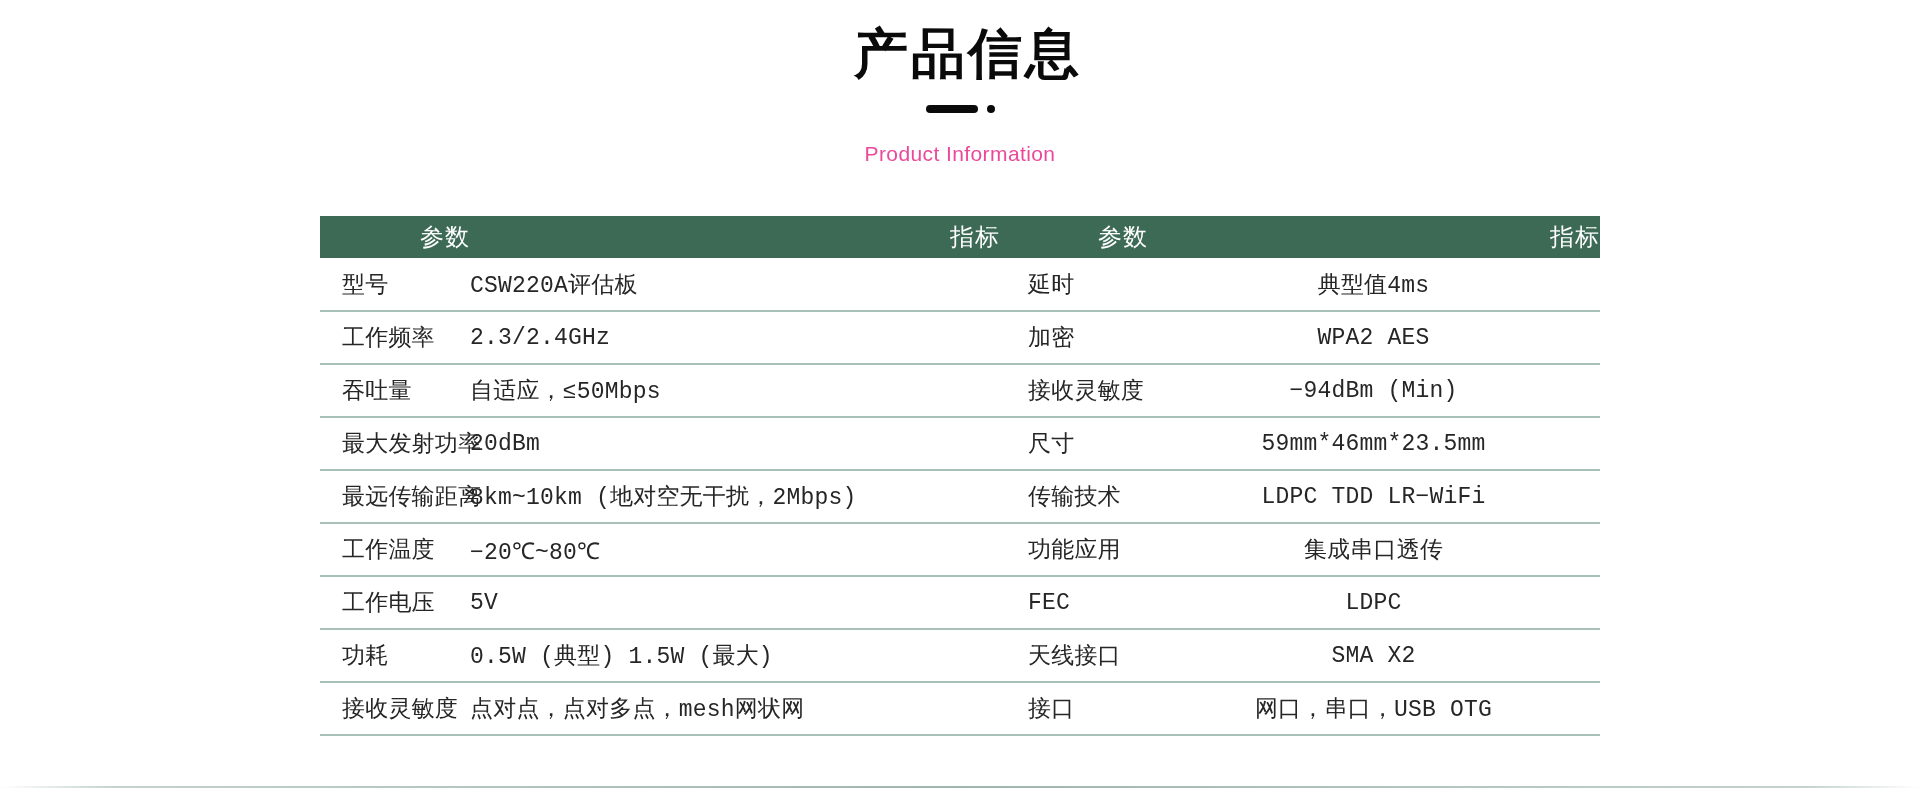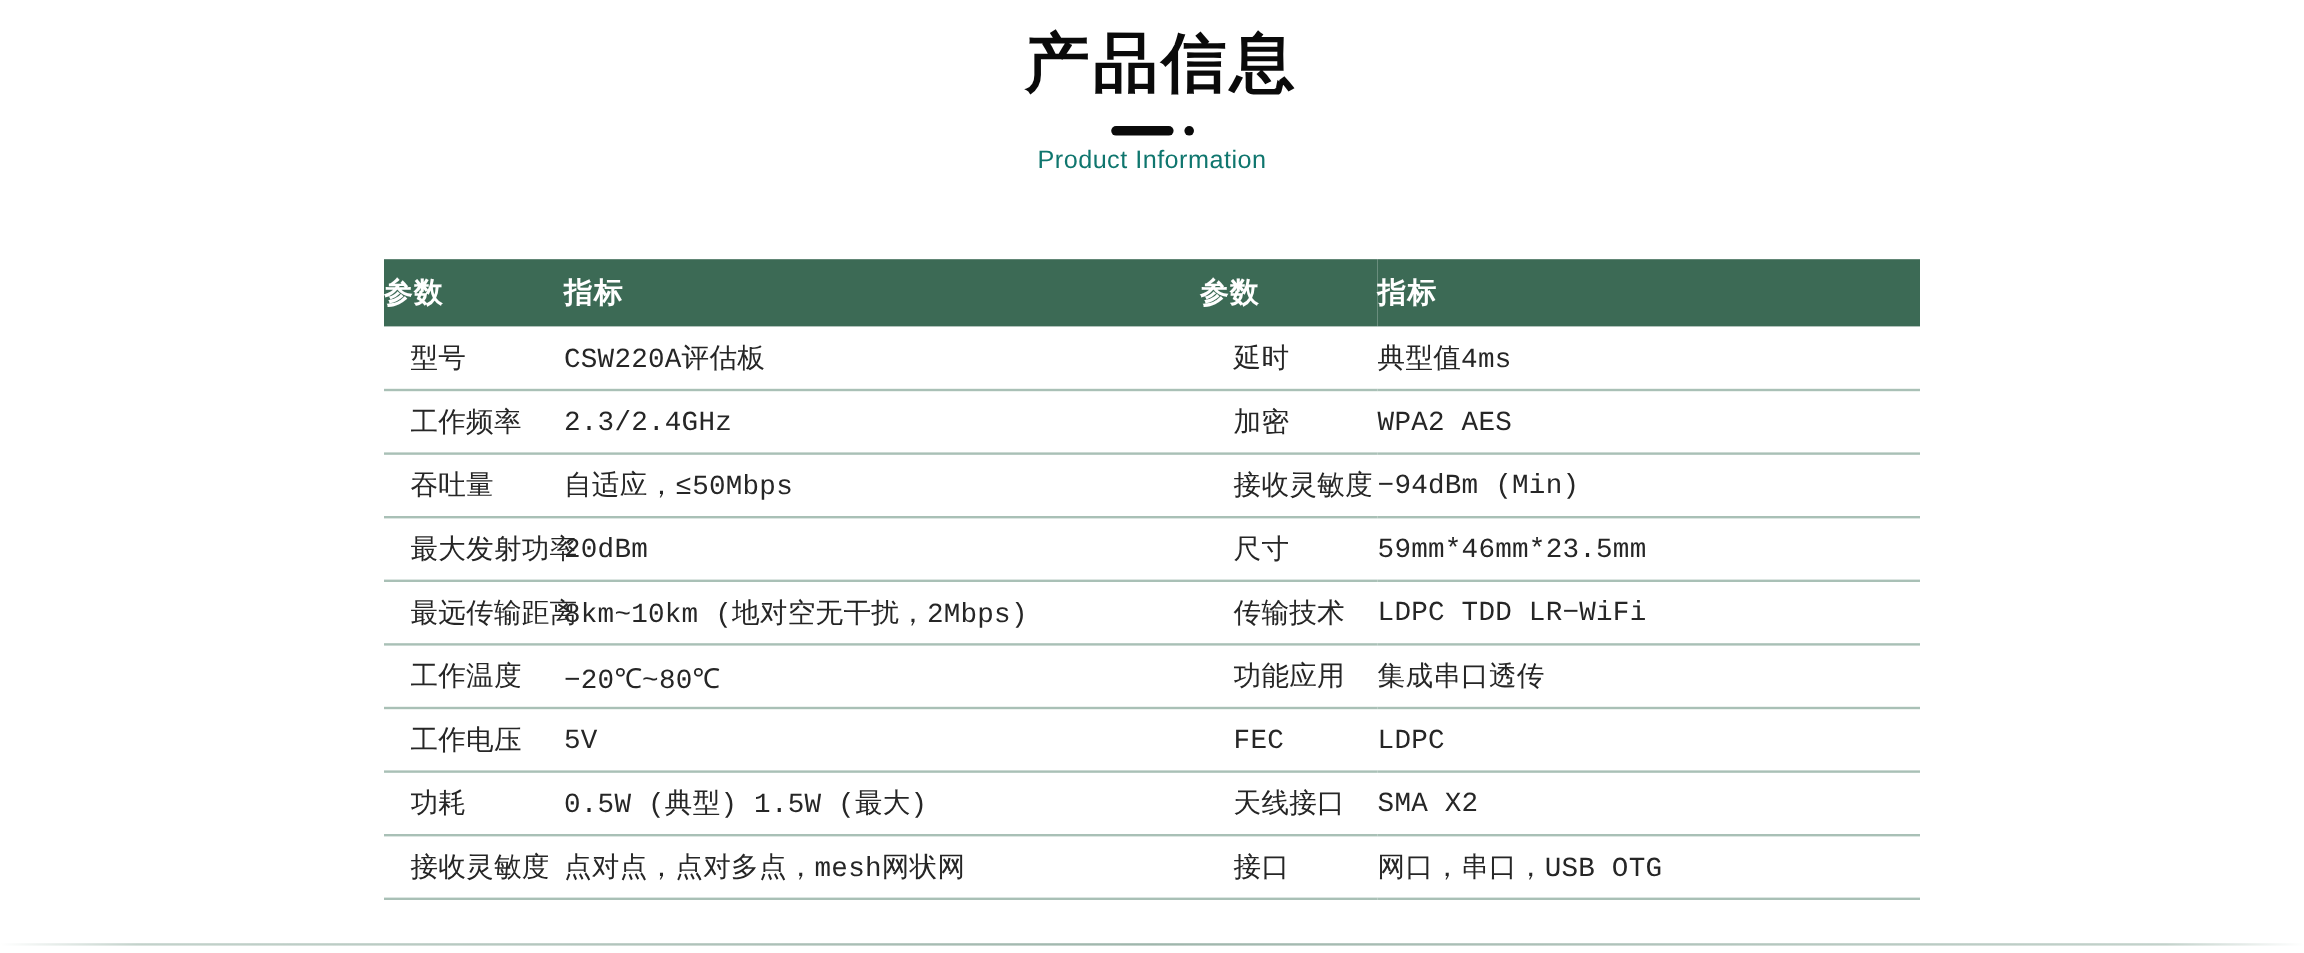--- a/index.html
+++ b/index.html
@@ -49,46 +49,46 @@
     background: #0a0a0a;
   }
   .divider-mark .dot {
     display: block;
     width: 8px;
     height: 8px;
     border-radius: 50%;
     background: #0a0a0a;
   }
   .page-subtitle {
-    margin: 8px 0 0 0;
+    margin: 28px 0 0 0;
     font-size: 21px;
-    color: #0f766e;
+    color: #ec4899;
     letter-spacing: 0.4px;
     font-weight: 400;
   }
 
   
   .spec-wrap {
     position: absolute;
     left: 320px;
     top: 216px;
     width: 1280px;
   }
   table.spec-table {
     width: 100%;
     border-collapse: collapse;
     table-layout: fixed;
   }
   table.spec-table thead th {
     background: #3c6a55;
     color: #ffffff;
     font-size: 24px;
-    font-weight: 700;
-    text-align: left;
-    height: 56px;
+    font-weight: 400;
+    text-align: right;
+    height: 42px;
     padding: 0 0 0 0;
     letter-spacing: 1px;
     vertical-align: middle;
   }
   .col-a { width: 150px; }
   .col-b { width: 530px; }
   .col-c { width: 148px; }
   .col-d { width: 452px; }
 
   thead th.h-a { padding-left: 22px; }
@@ -103,21 +103,21 @@
     vertical-align: middle;
     border-bottom: 2px solid #a9c0b6;
     font-weight: 400;
     letter-spacing: 0.2px;
     white-space: nowrap;
     font-family: Liberation Mono, monospace;
   }
   td.c-a { padding-left: 22px; }
   td.c-b { padding-left: 0; margin-top: 28px; }
   td.c-c { padding-left: 28px; }
-  td.c-d { padding-left: 0; }
+  td.c-d { padding-left: 0; text-align: center; }
 
   table.spec-table tbody tr:first-child td { border-top: none; }
 
   
   .bottom-rule {
     position: absolute;
     left: 0;
     top: 786px;
     width: 1920px;
     height: 2px;

